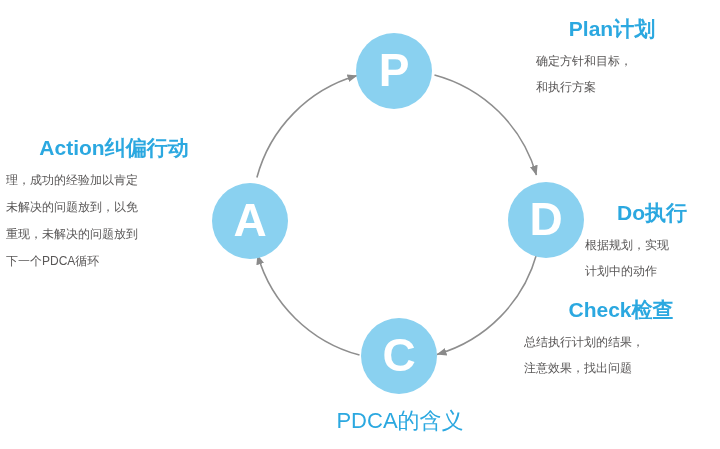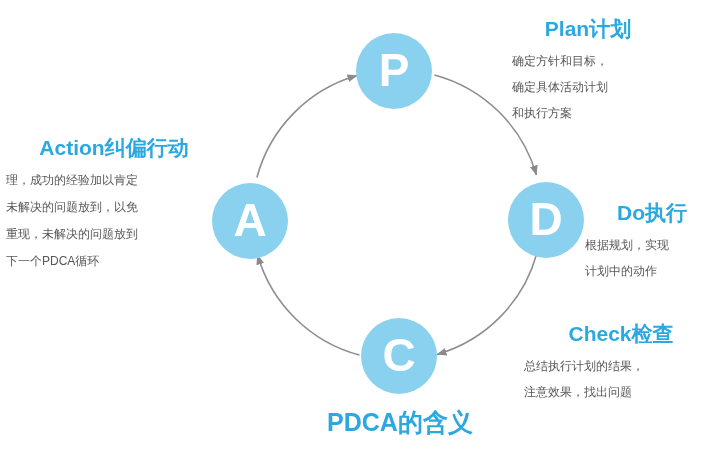--- a/index.html
+++ b/index.html
@@ -60,22 +60,22 @@
     line-height: 26px;
     white-space: nowrap;
   }
   .section-action .section-line { line-height: 27px; }
   .diagram-title {
     position: absolute;
     left: 297px;
     top: 406px;
     width: 206px;
     text-align: center;
-    font-size: 25px;
-    font-weight: bold;
+    font-size: 22px;
+    font-weight: normal;
     color: var(--heading);
     white-space: nowrap;
   }
 </style>
 </head>
 <body>
 
 <div class="canvas">
 
   <svg class="cycle-svg" viewBox="0 0 720 449">
@@ -96,34 +96,33 @@
   <div class="node" style="left:508px; top:182px;">
     <span>D</span>
   </div>
   <div class="node" style="left:361px; top:318px;">
     <span>C</span>
   </div>
   <div class="node" style="left:212px; top:183px;">
     <span>A</span>
   </div>
 
-  <div class="section section-plan" style="left:512px; top:15px; width:152px;">
+  <div class="section section-plan" style="left:536px; top:15px; width:152px;">
     <div class="section-title">Plan计划</div>
     <div class="section-line">确定方针和目标，</div>
-    <div class="section-line">确定具体活动计划</div>
     <div class="section-line">和执行方案</div>
   </div>
 
   <div class="section section-do" style="left:585px; top:199px; width:134px;">
     <div class="section-title">Do执行</div>
     <div class="section-line">根据规划，实现</div>
     <div class="section-line">计划中的动作</div>
   </div>
 
-  <div class="section section-check" style="left:524px; top:320px; width:194px;">
+  <div class="section section-check" style="left:524px; top:296px; width:194px;">
     <div class="section-title">Check检查</div>
     <div class="section-line">总结执行计划的结果，</div>
     <div class="section-line">注意效果，找出问题</div>
   </div>
 
   <div class="section section-action" style="left:6px; top:134px; width:216px;">
     <div class="section-title">Action纠偏行动</div>
     <div class="section-line">理，成功的经验加以肯定</div>
     <div class="section-line">未解决的问题放到，以免</div>
     <div class="section-line">重现，未解决的问题放到</div>

